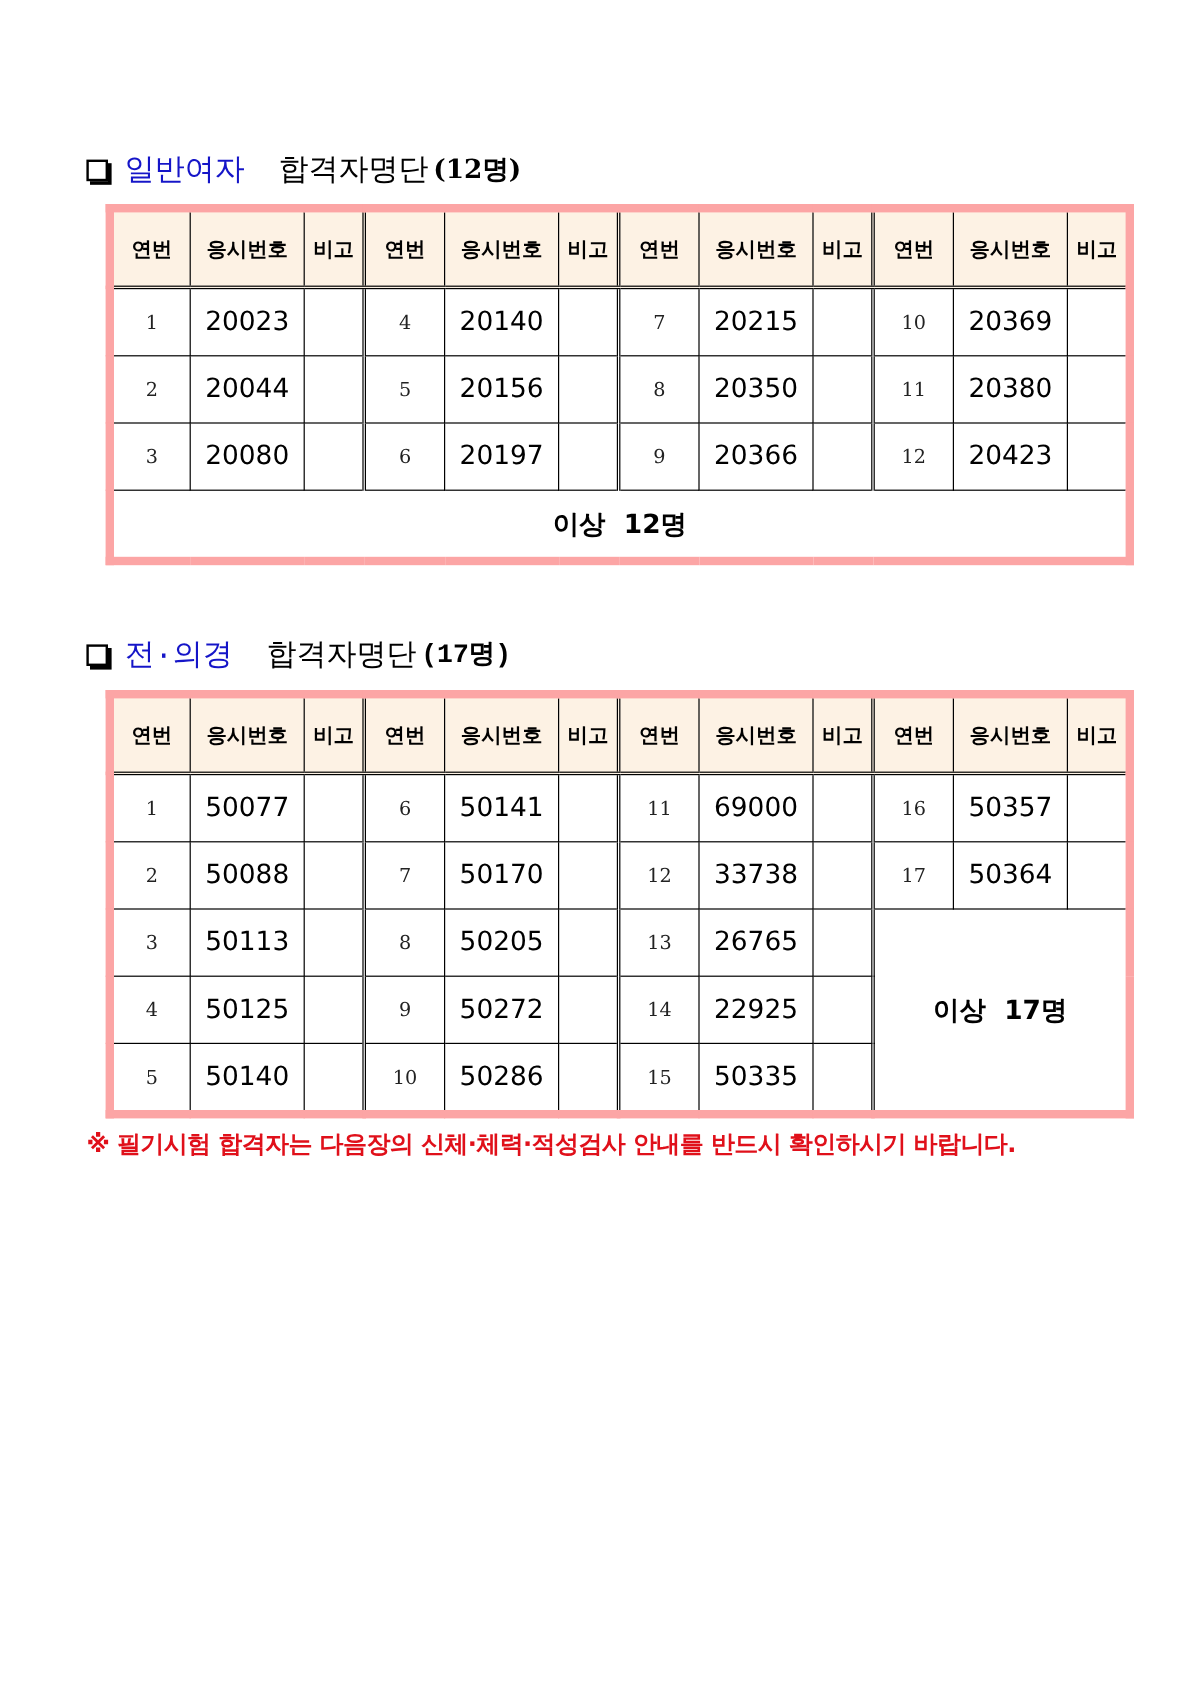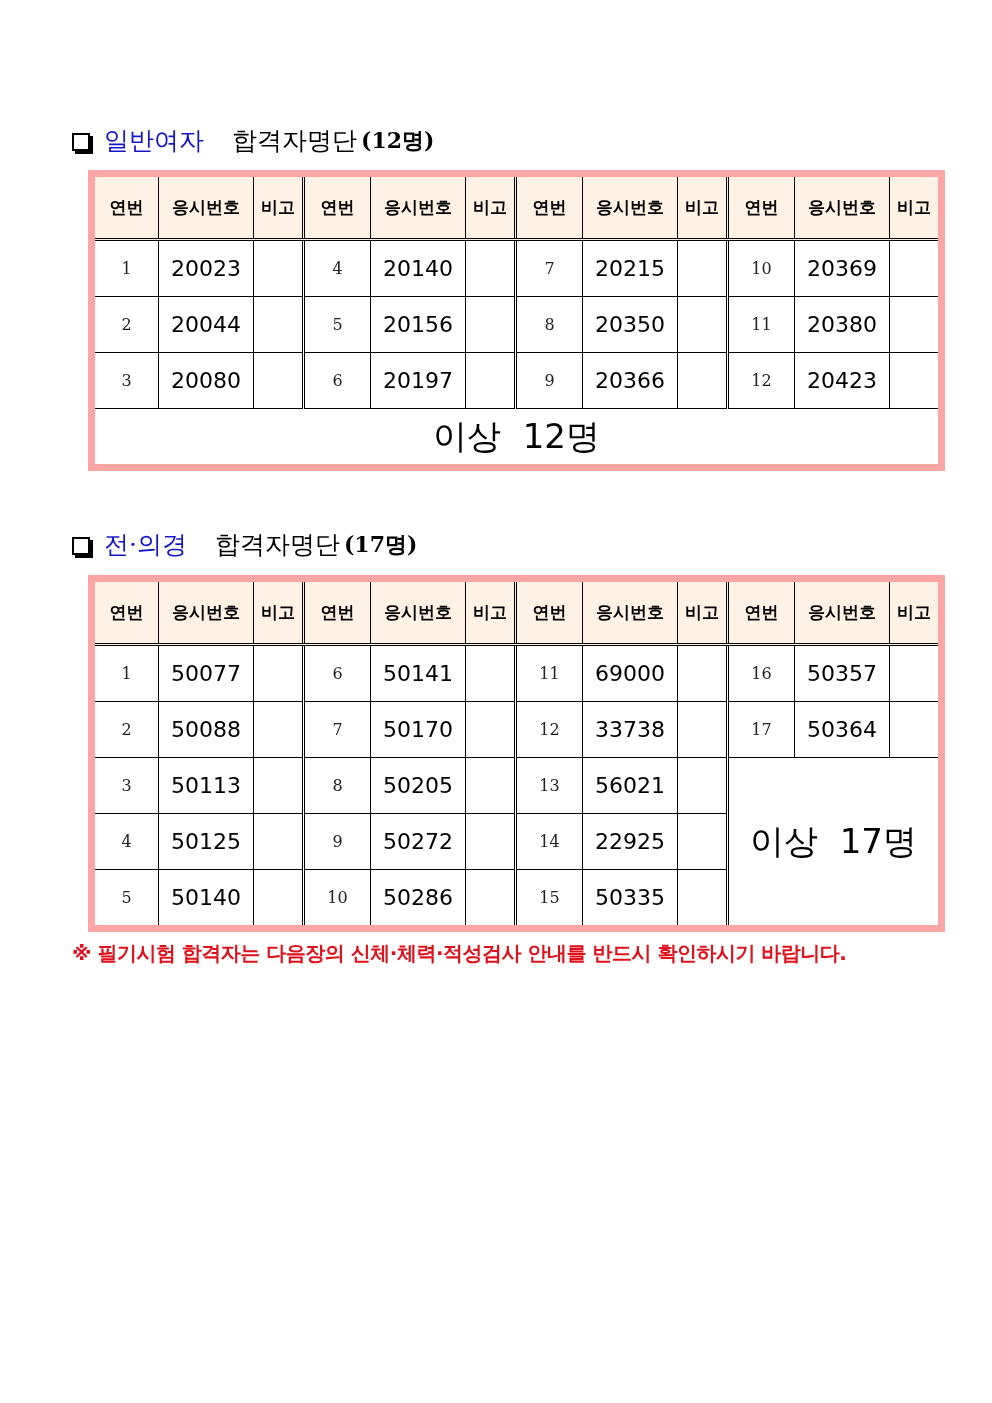--- a/index.html
+++ b/index.html
@@ -9,21 +9,21 @@
   .title-blue { color:#1515c8; margin-right:28px; }
   .title-black { color:#000; }
   .title-count { font-weight:bold; font-size:22px; margin-left:4px; }
   table.roster { position:absolute; left:88px; width:850px; border-collapse:collapse; border:7px solid #fca5a5; table-layout:fixed;padding-left:18px; }
   table.roster td, table.roster th { border:1px solid #000; text-align:center; padding:0; }
   table.roster th { background:#fdf2e4; font-weight:bold; font-size:17px; height:61px; border-bottom:3px double #000; }
   table.roster td { height:55px; }
   table.roster .grp-start { border-left:3px double #000; }
   td.no { font-family:"DejaVu Serif", serif; font-size:16px; color:#222; }
   td.id { font-family:"DejaVu Sans", sans-serif; font-size:22px; }
-  td.total { font-weight:normal; font-size:34px; height:62px; }
+  td.total { font-weight:bold; font-size:22px; height:62px; }
   .notice { position:absolute; left:72px; top:940px; color:#e0101a; font-weight:bold; font-size:20px; letter-spacing:-0.5px; white-space:nowrap; }
 </style>
 </head>
 <body>
 
 <div class="section-title" style="top:124px;">
   <span class="checkbox"></span>
   <span class="title-blue">일반여자</span>
   <span class="title-black">합격자명단</span>
   <span class="title-count">(12명)</span>
@@ -100,21 +100,21 @@
     <td class="no grp-start">12</td>
     <td class="id">20423</td>
     <td></td>
   </tr>
   <tr>
     <td class="total" colspan="12" style="white-space:pre;">이상  12명</td>
   </tr>
 </tbody>
   </table>
 
-<div class="section-title" style="top:528px;">
+<div class="section-title" style="top:528px;font-family:Liberation Mono, monospace;">
   <span class="checkbox"></span>
   <span class="title-blue">전·의경</span>
   <span class="title-black">합격자명단</span>
   <span class="title-count">(17명)</span>
 </div>
 
 <table class="roster" style="top:575px;">
   <colgroup>
     <col style="width:67px">
       <col style="width:95px">
@@ -173,21 +173,21 @@
     <td></td>
   </tr>
   <tr>
     <td class="no">3</td>
     <td class="id">50113</td>
     <td></td>
     <td class="no grp-start">8</td>
     <td class="id">50205</td>
     <td></td>
     <td class="no grp-start">13</td>
-    <td class="id">56021</td>
+    <td class="id">26765</td>
     <td></td>
     <td class="total grp-start" colspan="3" rowspan="3" style="white-space:pre;">이상  17명</td>
   </tr>
   <tr>
     <td class="no">4</td>
     <td class="id">50125</td>
     <td></td>
     <td class="no grp-start">9</td>
     <td class="id">50272</td>
     <td></td>

